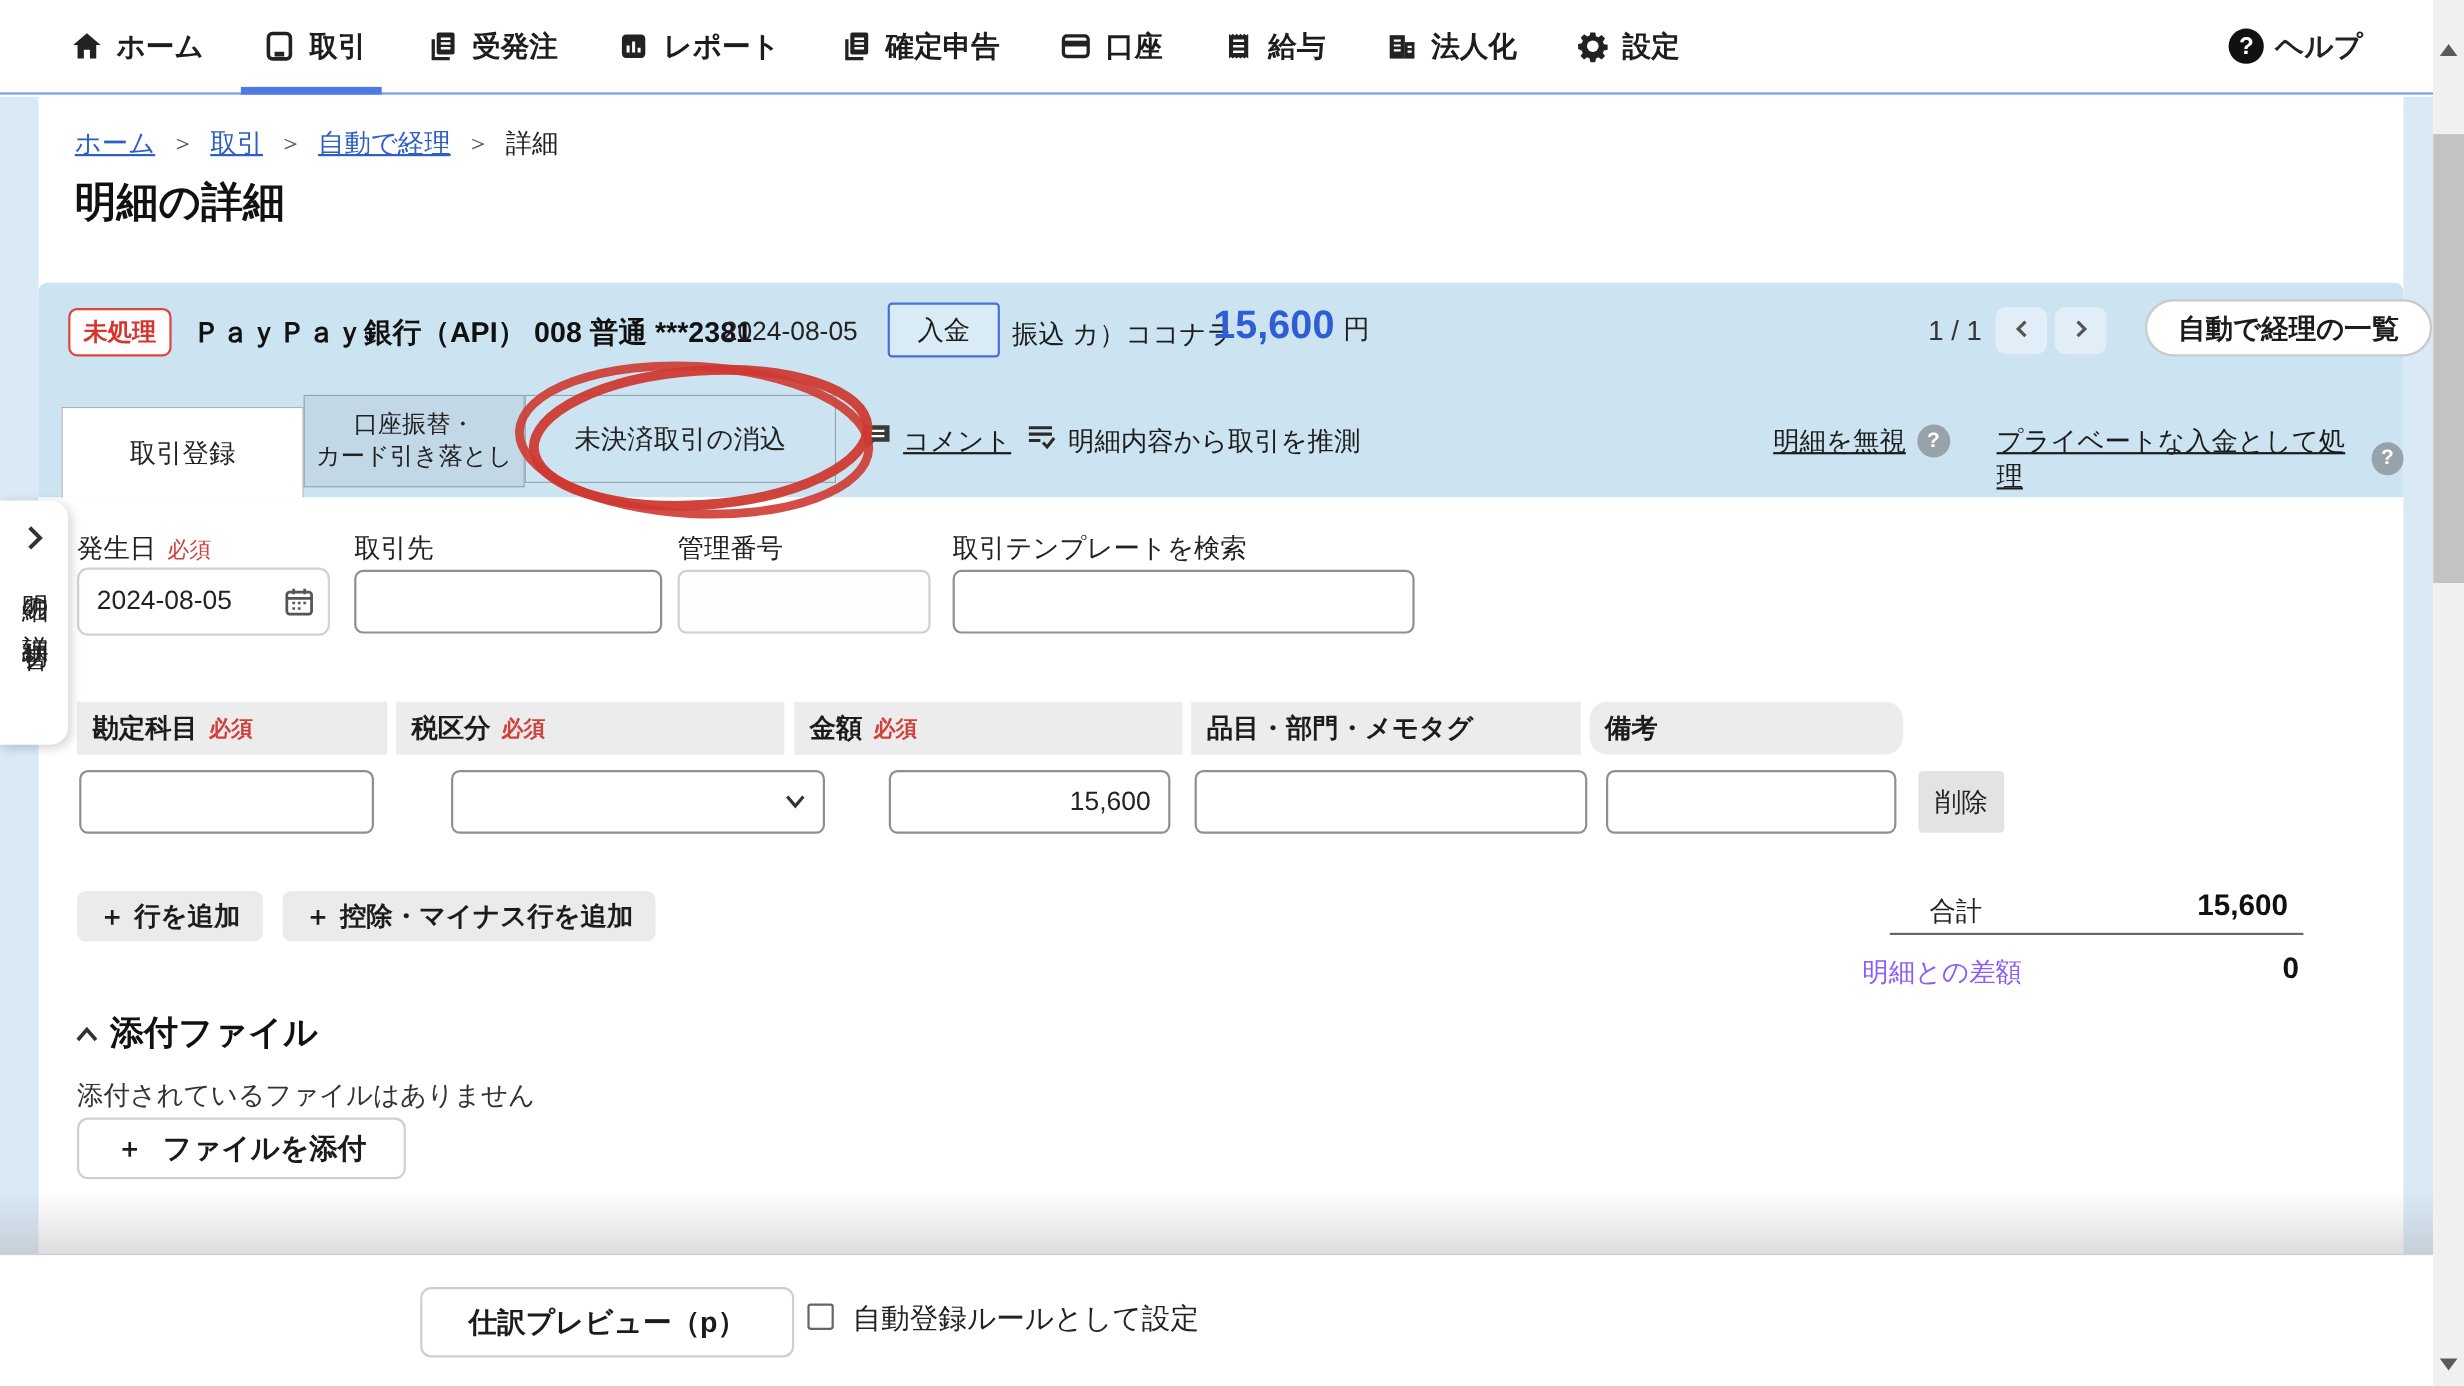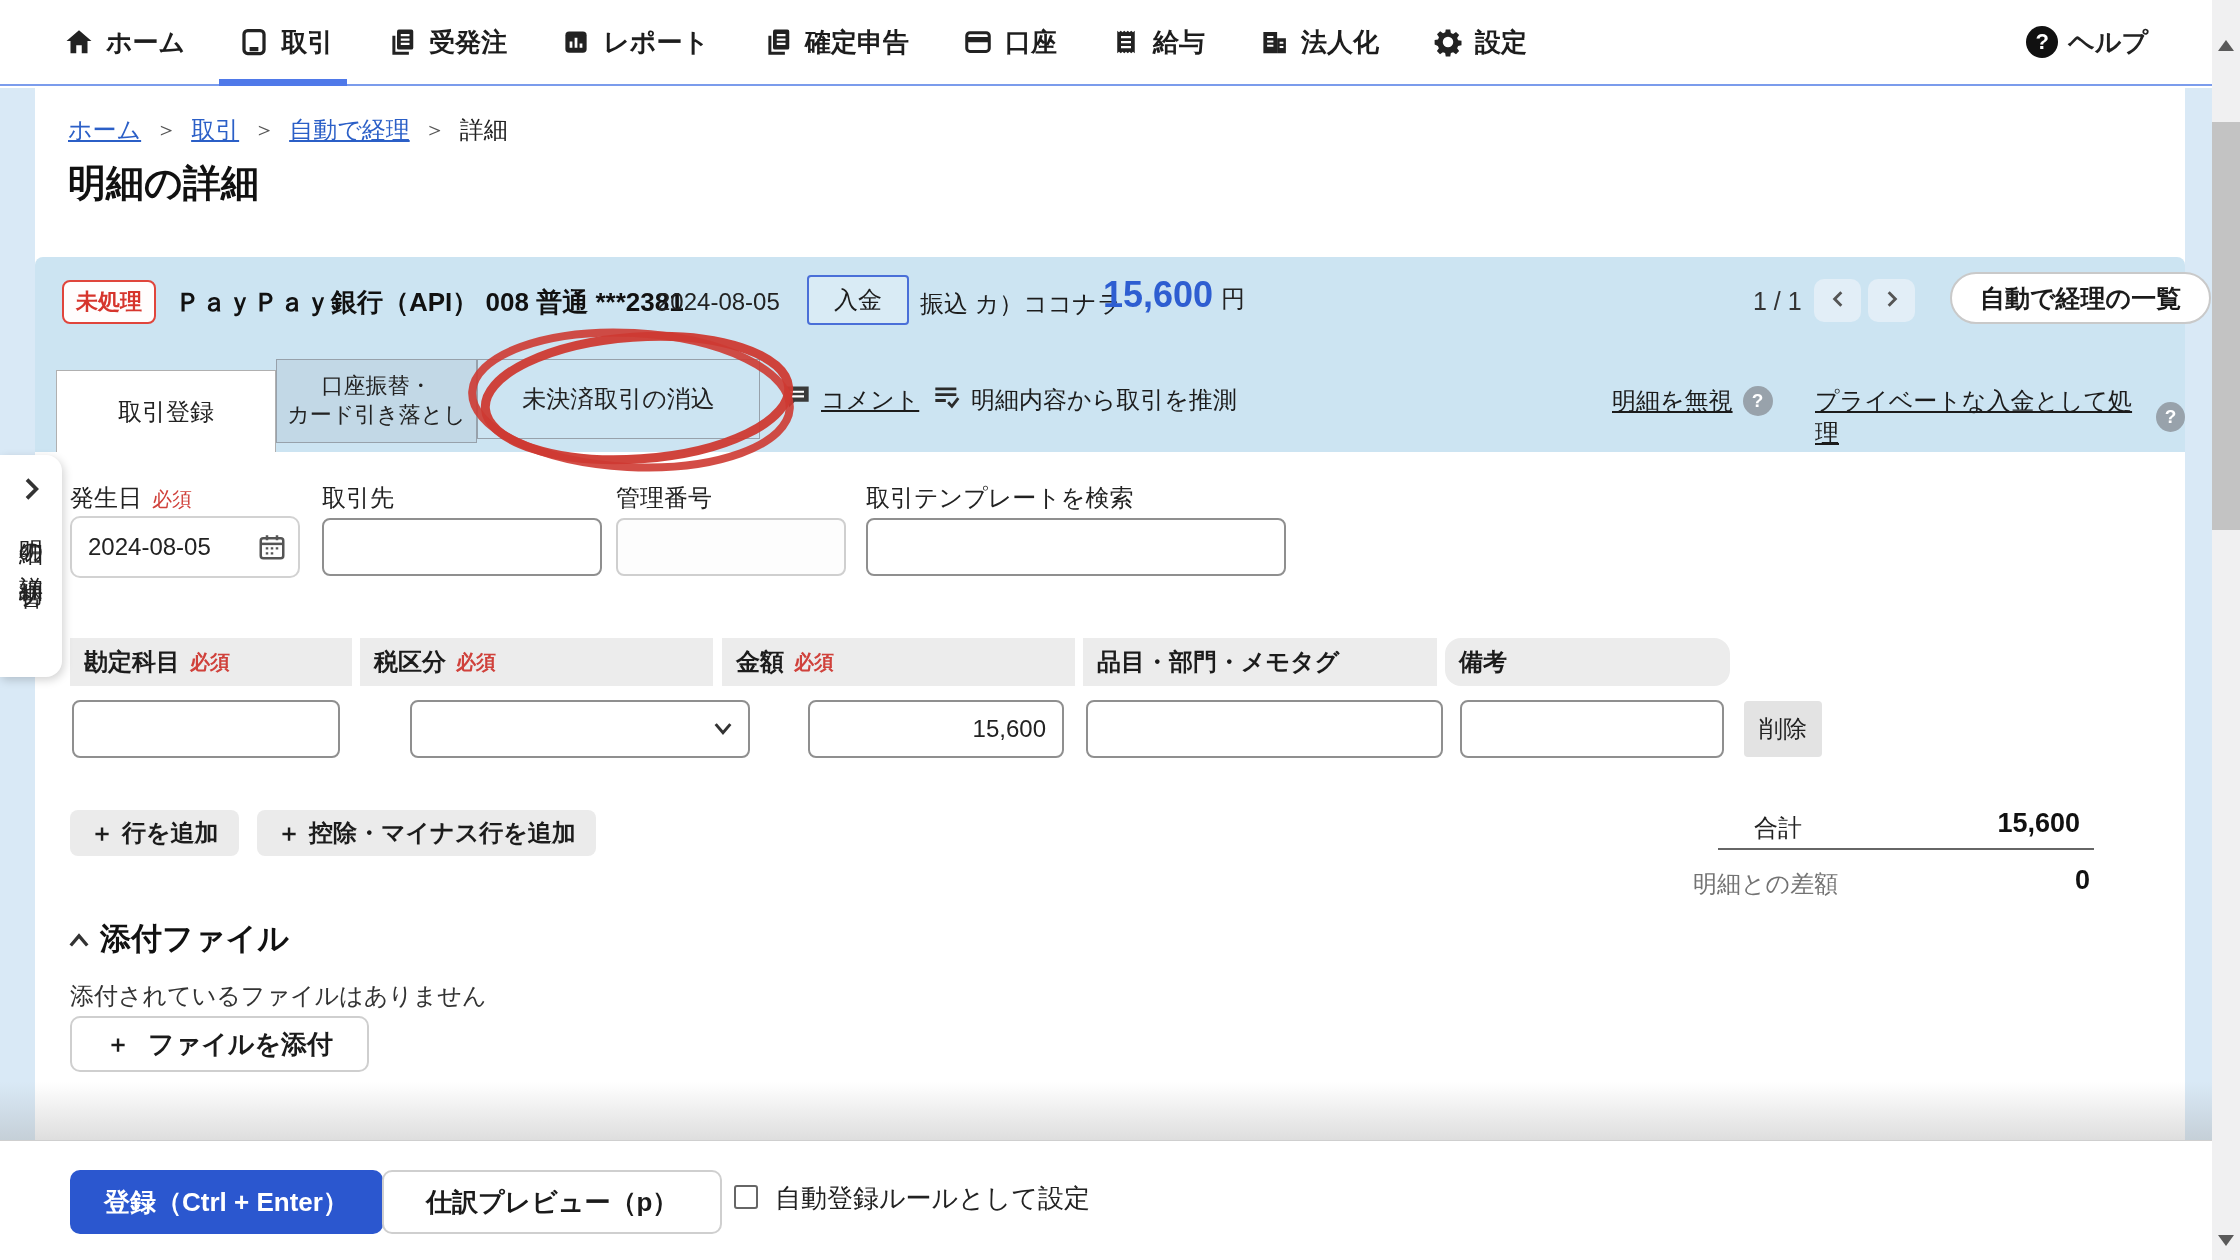--- a/index.html
+++ b/index.html
@@ -91,21 +91,21 @@
     font-size:24px; color:#222; font-family:inherit; cursor:pointer; }
 
   .add-btn { position:absolute; top:722px; height:46px; background:#ebebeb; border:none; border-radius:8px; font-family:inherit;
     font-size:24px; font-weight:600; color:#1c1c1c; padding:0 20px; display:flex; align-items:center; gap:8px; cursor:pointer; }
   .add-row-btn { left:35px; } .add-minus-btn { left:222px; }
   .plus-glyph { font-weight:700; font-size:24px; }
 
   .total-label { position:absolute; left:1719px; top:724px; font-size:24px; color:#222; }
   .total-value { position:absolute; left:1890px; top:720px; width:155px; font-size:27px; font-weight:700; text-align:right; color:#111; }
   .total-line { position:absolute; left:1683px; top:760px; width:376px; border-bottom:2px solid #666; }
-  .diff-label { position:absolute; left:1658px; top:780px; font-size:24px; color:#737373; }
+  .diff-label { position:absolute; left:1658px; top:780px; font-size:24px; color:#8b5cf6; }
   .diff-value { position:absolute; left:1890px; top:777px; width:165px; font-size:27px; font-weight:700; text-align:right; color:#111; }
 
   .attach-head { position:absolute; left:33px; top:830px; display:flex; align-items:center; gap:10px; font-size:31px; font-weight:700; color:#111; cursor:pointer; }
   .attach-empty { position:absolute; left:35px; top:892px; font-size:24px; color:#333; }
   .attach-btn { position:absolute; left:35px; top:928px; height:56px; padding:0 34px; background:#fff; border:2px solid #cfcfcf;
     border-radius:10px; font-size:26px; font-weight:700; color:#1b1b1b; font-family:inherit; display:flex; align-items:center; gap:18px; cursor:pointer; }
 
   .footer-shadow { position:absolute; left:0; bottom:0; width:2212px; height:58px;
     background:linear-gradient(to bottom, rgba(255,255,255,0), rgba(160,160,160,0.35)); pointer-events:none; }
 
@@ -409,21 +409,20 @@
     </span>
     <span class="flap-label">明細の詳細切替</span>
   </aside>
 
   <svg class="red-circle" width="370" height="164" viewBox="0 0 370 164">
     <ellipse cx="182" cy="80" rx="152" ry="61" fill="none" stroke="#ce3a32" stroke-width="9" transform="rotate(-4 182 80)" opacity="0.95"></ellipse>
     <ellipse cx="176" cy="82" rx="159" ry="67" fill="none" stroke="#ce3a32" stroke-width="8" transform="rotate(3 176 82)" opacity="0.9"></ellipse>
   </svg>
 
   <footer class="action-bar">
-    <button class="submit-btn">登録（Ctrl + Enter）</button>
     <button class="preview-btn">仕訳プレビュー（p）</button>
     <span class="rule-check"></span>
     <span class="rule-label">自動登録ルールとして設定</span>
   </footer>
 
   <div class="scrollbar">
     <div class="sb-up"></div>
     <div class="sb-thumb"></div>
     <div class="sb-down"></div>
   </div>

